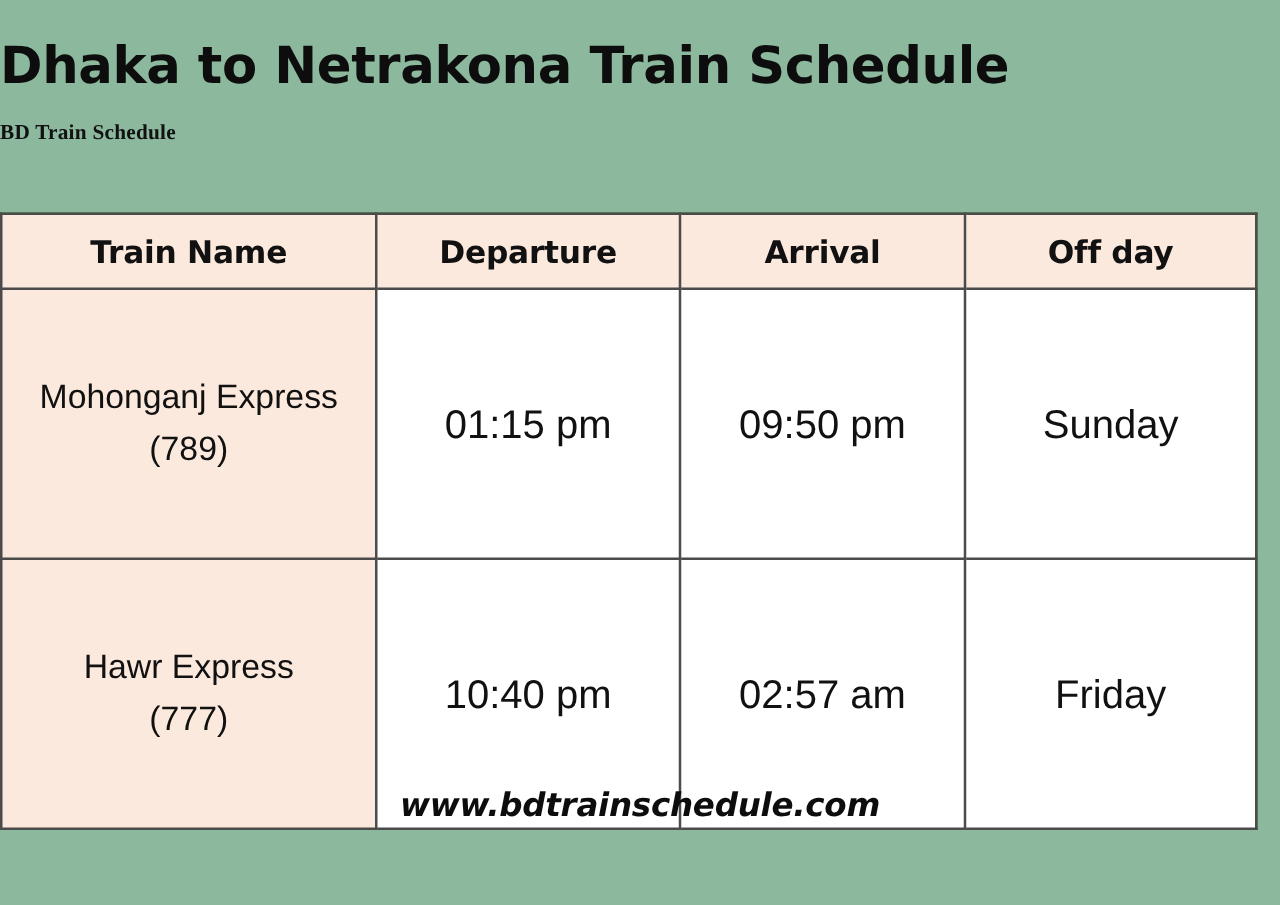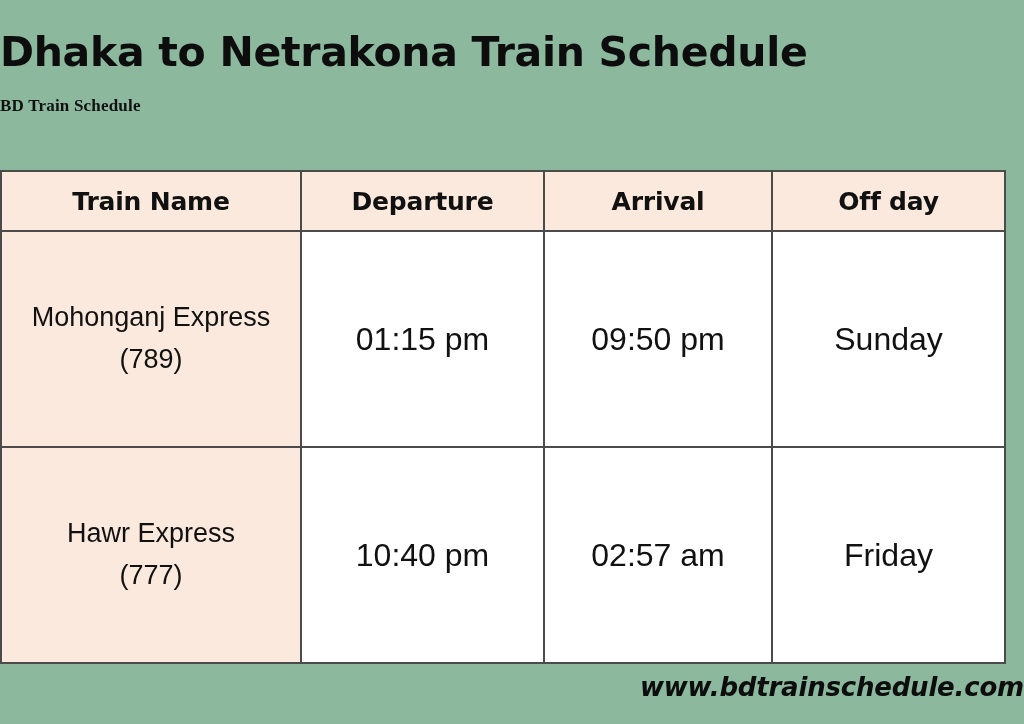--- a/index.html
+++ b/index.html
@@ -109,28 +109,27 @@
 
   .train-name-main { display: block; }
   .train-name-code { display: block; }
 
   
   .poster-footer {
     position: absolute;
     left: 0;
     top: 630px;
     width: 1024px;
-    text-align: right;
+    text-align: center;
     font-family: "DejaVu Sans", sans-serif;
     font-size: 26px;
     font-weight: bold;
     font-style: italic;
     letter-spacing: -0.2px;
     color: #0d0d0d;
-    margin-top: 42px;
   }
 </style>
 </head>
 <body>
 
 <div class="poster">
 
   <div class="header-block">
     <h1 class="poster-title">Dhaka to Netrakona Train Schedule</h1>
     <div class="poster-subtitle">BD Train Schedule</div>

